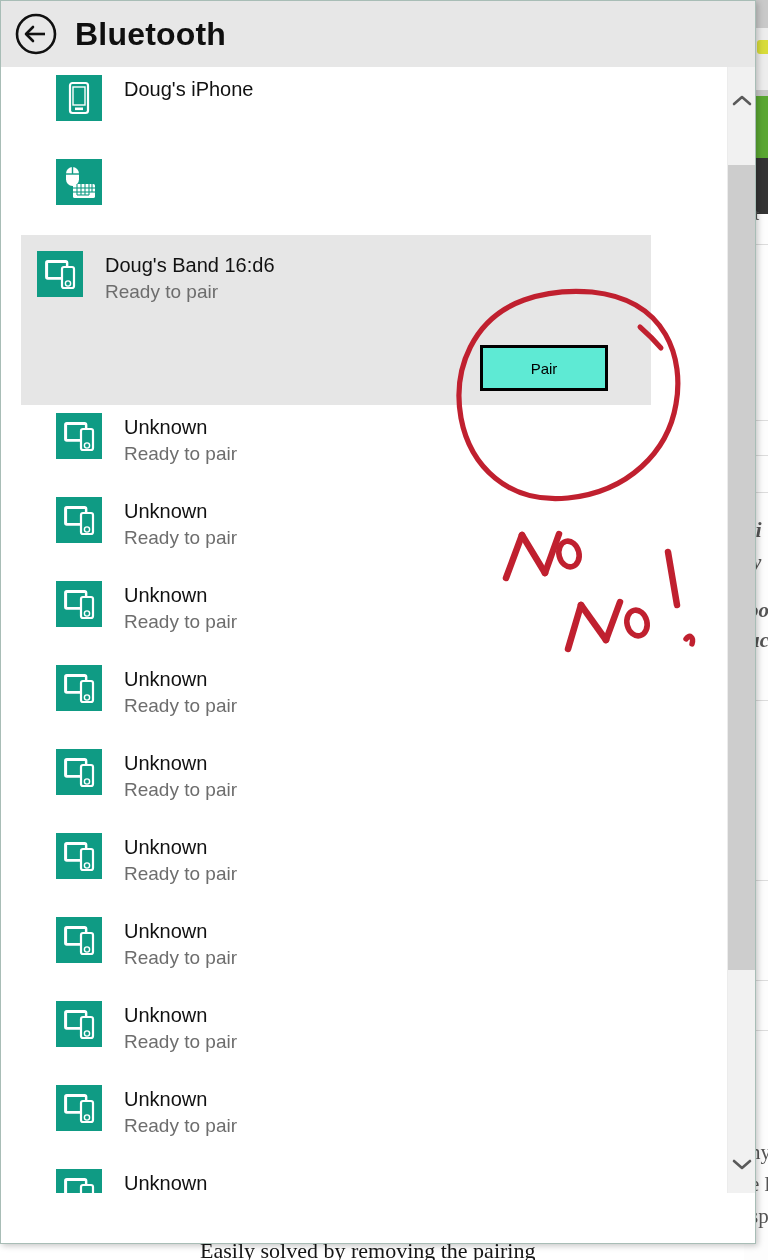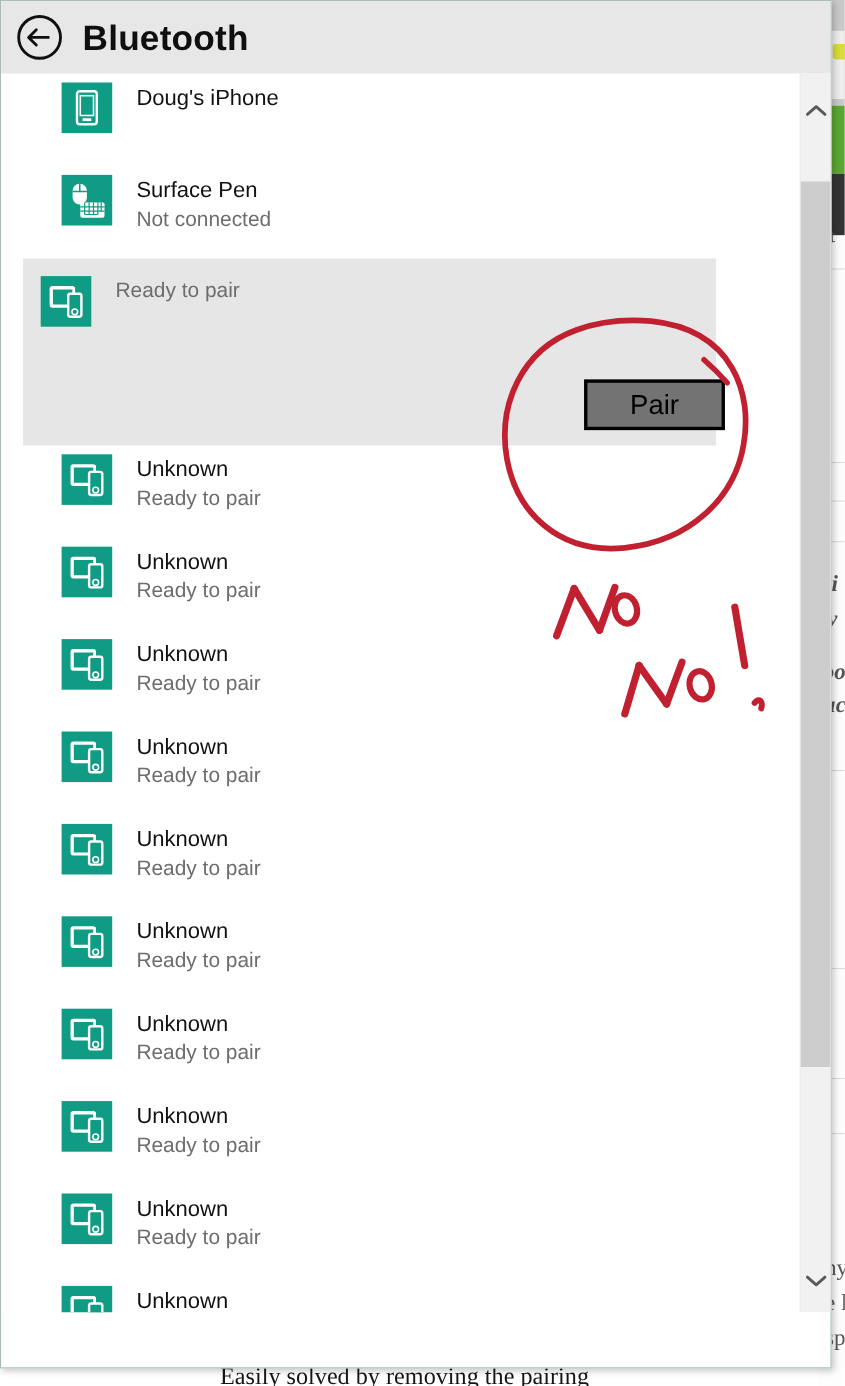--- a/index.html
+++ b/index.html
@@ -66,24 +66,24 @@
   }
   .device-row.selected { background: #e6e6e6; height: 170px; padding-top: 16px; margin-left: 20px; width: 630px; padding-left: 16px; }
 
   .dev-icon { width: 46px; height: 46px; background: #0f9b84; flex: 0 0 auto; position: relative; }
   .dev-icon svg { position: absolute; left: 0; top: 0; }
   .dev-text { margin-left: 22px; padding-top: 1px; }
   .dev-name { font-size: 20px; color: #111111; line-height: 27px; white-space: nowrap; }
   .dev-status { font-size: 19px; color: #6d6d6d; line-height: 26px; white-space: nowrap; }
 
   .pair-btn {
-    position: absolute; left: 510px; top: 110px;
+    position: absolute; left: 459px; top: 110px;
     width: 128px; height: 46px;
-    background: #737373; border: 3px solid #000000;
-    font-family: "Liberation Sans", sans-serif; font-size: 25px; color: #000000;
+    background: #5eead4; border: 3px solid #000000;
+    font-family: "Liberation Sans", sans-serif; font-size: 15px; color: #000000;
     display: flex; align-items: center; justify-content: center;
     cursor: pointer;
   }
 
   
   .scrollbar {
     position: absolute; right: 0; top: 0; width: 28px; height: 100%;
     background: #f1f1f1; border-left: 1px solid #ececec;
   }
   .sb-arrow { position: absolute; left: 0; width: 28px; height: 30px; display: flex; align-items: center; justify-content: center; }
@@ -167,35 +167,32 @@
                   <line x1="17" y1="33" x2="39" y2="33"></line>
                   <line x1="21" y1="25" x2="21" y2="36"></line>
                   <line x1="25" y1="25" x2="25" y2="36"></line>
                   <line x1="29" y1="25" x2="29" y2="36"></line>
                   <line x1="33" y1="25" x2="33" y2="36"></line>
                   <line x1="36" y1="25" x2="36" y2="33"></line>
                   <line x1="21" y1="36" x2="33" y2="36"></line>
                 </g>
               </svg>
             </div>
-            <div class="dev-text">
-              <div class="dev-name">Surface Pen</div>
-              <div class="dev-status">Not connected</div>
-            </div>
           </div>
           <div class="device-row selected">
             <div class="dev-icon">
               <svg width="46" height="46" viewBox="0 0 46 46">
                 <path d="M10,11 h20 v6 M10,11 v16 h14 M10,27 h14" stroke="#ffffff" fill="none" stroke-width="2.2" stroke-linejoin="round"></path>
                 <rect x="9.2" y="10.2" width="21" height="17.5" rx="1.6" stroke="#ffffff" fill="none" stroke-width="2.2"></rect>
                 <rect x="25" y="16" width="12" height="21" rx="2" fill="#0f9b84" stroke="#ffffff" stroke-width="2.2"></rect>
                 <circle cx="31" cy="32.5" r="2.6" fill="none" stroke="#ffffff" stroke-width="1.4"></circle>
               </svg>
             </div>
             <div class="dev-text">
+              <div class="dev-name">Doug's Band 16:d6</div>
               <div class="dev-status">Ready to pair</div>
             </div>
             <button class="pair-btn">Pair</button>
           </div>
           <div class="device-row">
             <div class="dev-icon">
               <svg width="46" height="46" viewBox="0 0 46 46">
                 <path d="M10,11 h20 v6 M10,11 v16 h14 M10,27 h14" stroke="#ffffff" fill="none" stroke-width="2.2" stroke-linejoin="round"></path>
                 <rect x="9.2" y="10.2" width="21" height="17.5" rx="1.6" stroke="#ffffff" fill="none" stroke-width="2.2"></rect>
                 <rect x="25" y="16" width="12" height="21" rx="2" fill="#0f9b84" stroke="#ffffff" stroke-width="2.2"></rect>

